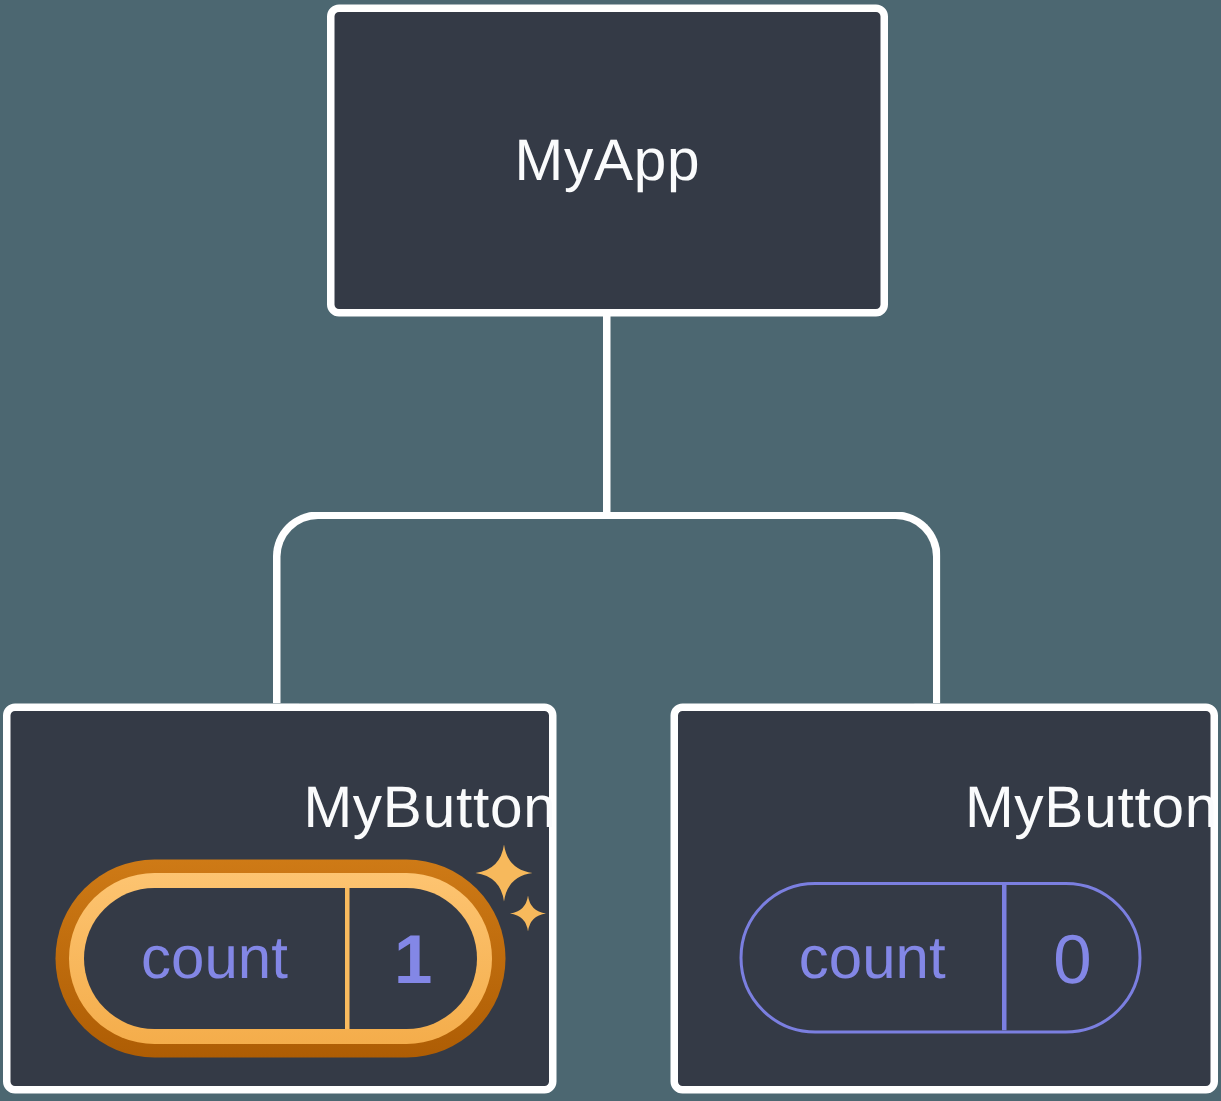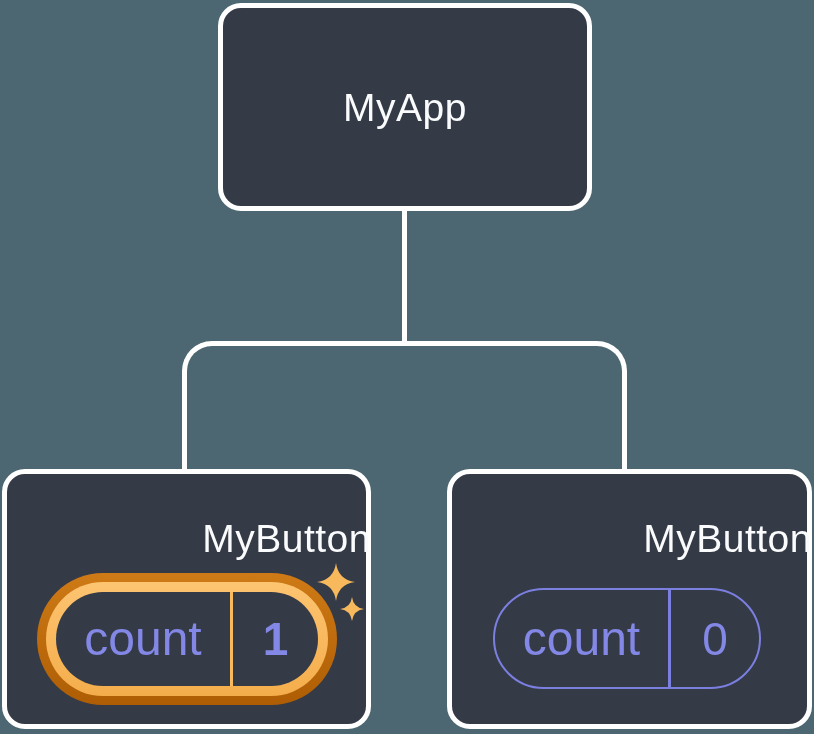--- a/index.html
+++ b/index.html
@@ -21,21 +21,21 @@
     border-left:5px solid var(--connector,#fff);
     border-right:5px solid var(--connector,#fff);
     border-radius:30px 30px 0 0;
     box-sizing:border-box;z-index:1;
   }
   
   .node{
     position:absolute;
     background:var(--node-fill,#343A46);
     border:5px solid var(--node-border,#fff);
-    border-radius:23px;
+    border-radius:8px;
     box-sizing:border-box;
     z-index:2;
     text-align:right;
   }
   .node-root{left:218px;top:3px;width:374px;height:208px;display:flex;align-items:center;justify-content:center;}
   .node-left{left:2px;top:469px;width:369px;height:260px;}
   .node-right{left:447px;top:469px;width:365px;height:260px;}
   .node-label{
     color:#FAFBFC;font-size:39px;font-weight:500;letter-spacing:.5px;line-height:1;
   }
@@ -68,21 +68,21 @@
   
   .pill-idle{
     position:absolute;left:493px;top:588px;width:268px;height:101px;
     border:2.5px solid var(--state-border-idle,#7B7FE0);
     border-radius:51px;box-sizing:border-box;
     display:flex;flex-direction:row;align-items:stretch;overflow:hidden;z-index:3;
   }
   .pill-idle .seg-key{width:173px;display:flex;align-items:center;justify-content:center;}
   .pill-idle .seg-val{flex:1;display:flex;align-items:center;justify-content:center;}
   .divider-purple{width:3px;background:var(--state-border-idle,#7B7FE0);}
-  .state-key{color:var(--state-text,#8387E6);font-size:48px;line-height:1;}
+  .state-key{color:var(--state-text,#8387E6);font-size:40px;line-height:1;}
   .state-val{color:var(--state-text,#8387E6);font-size:46px;line-height:1;}
   .state-val.bold{font-weight:bold;}
   .sparkles{position:absolute;left:312px;top:558px;z-index:4;}
 </style>
 </head>
 <body>
 
 <div id="canvas">
 
   <div class="stem"></div>

